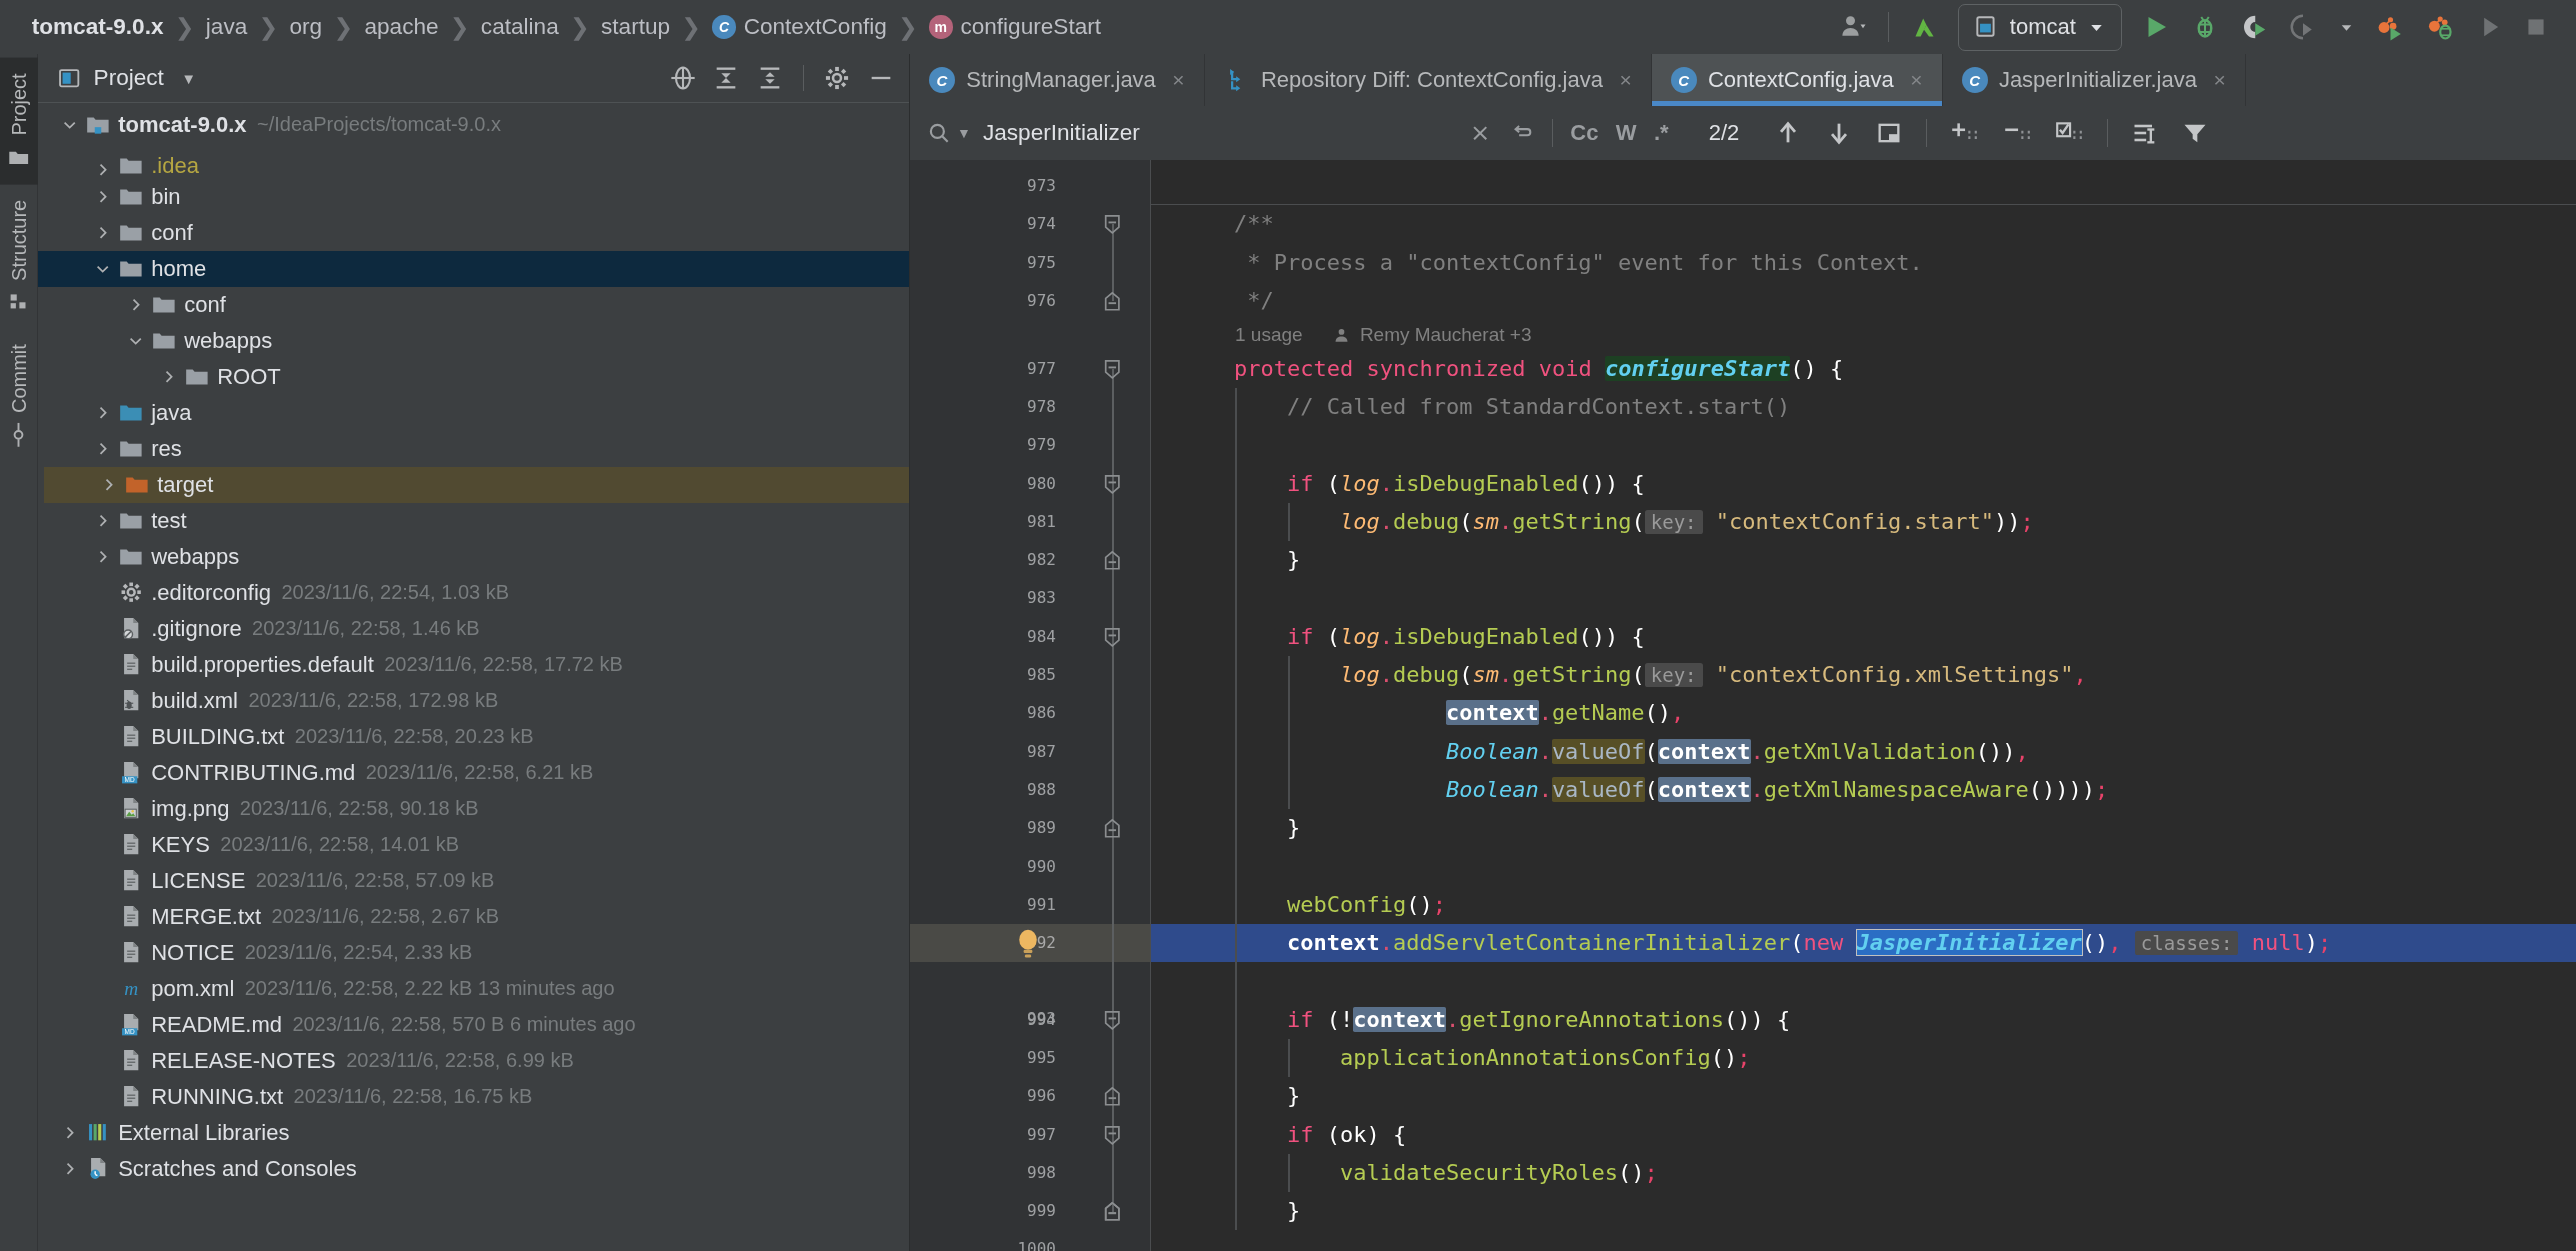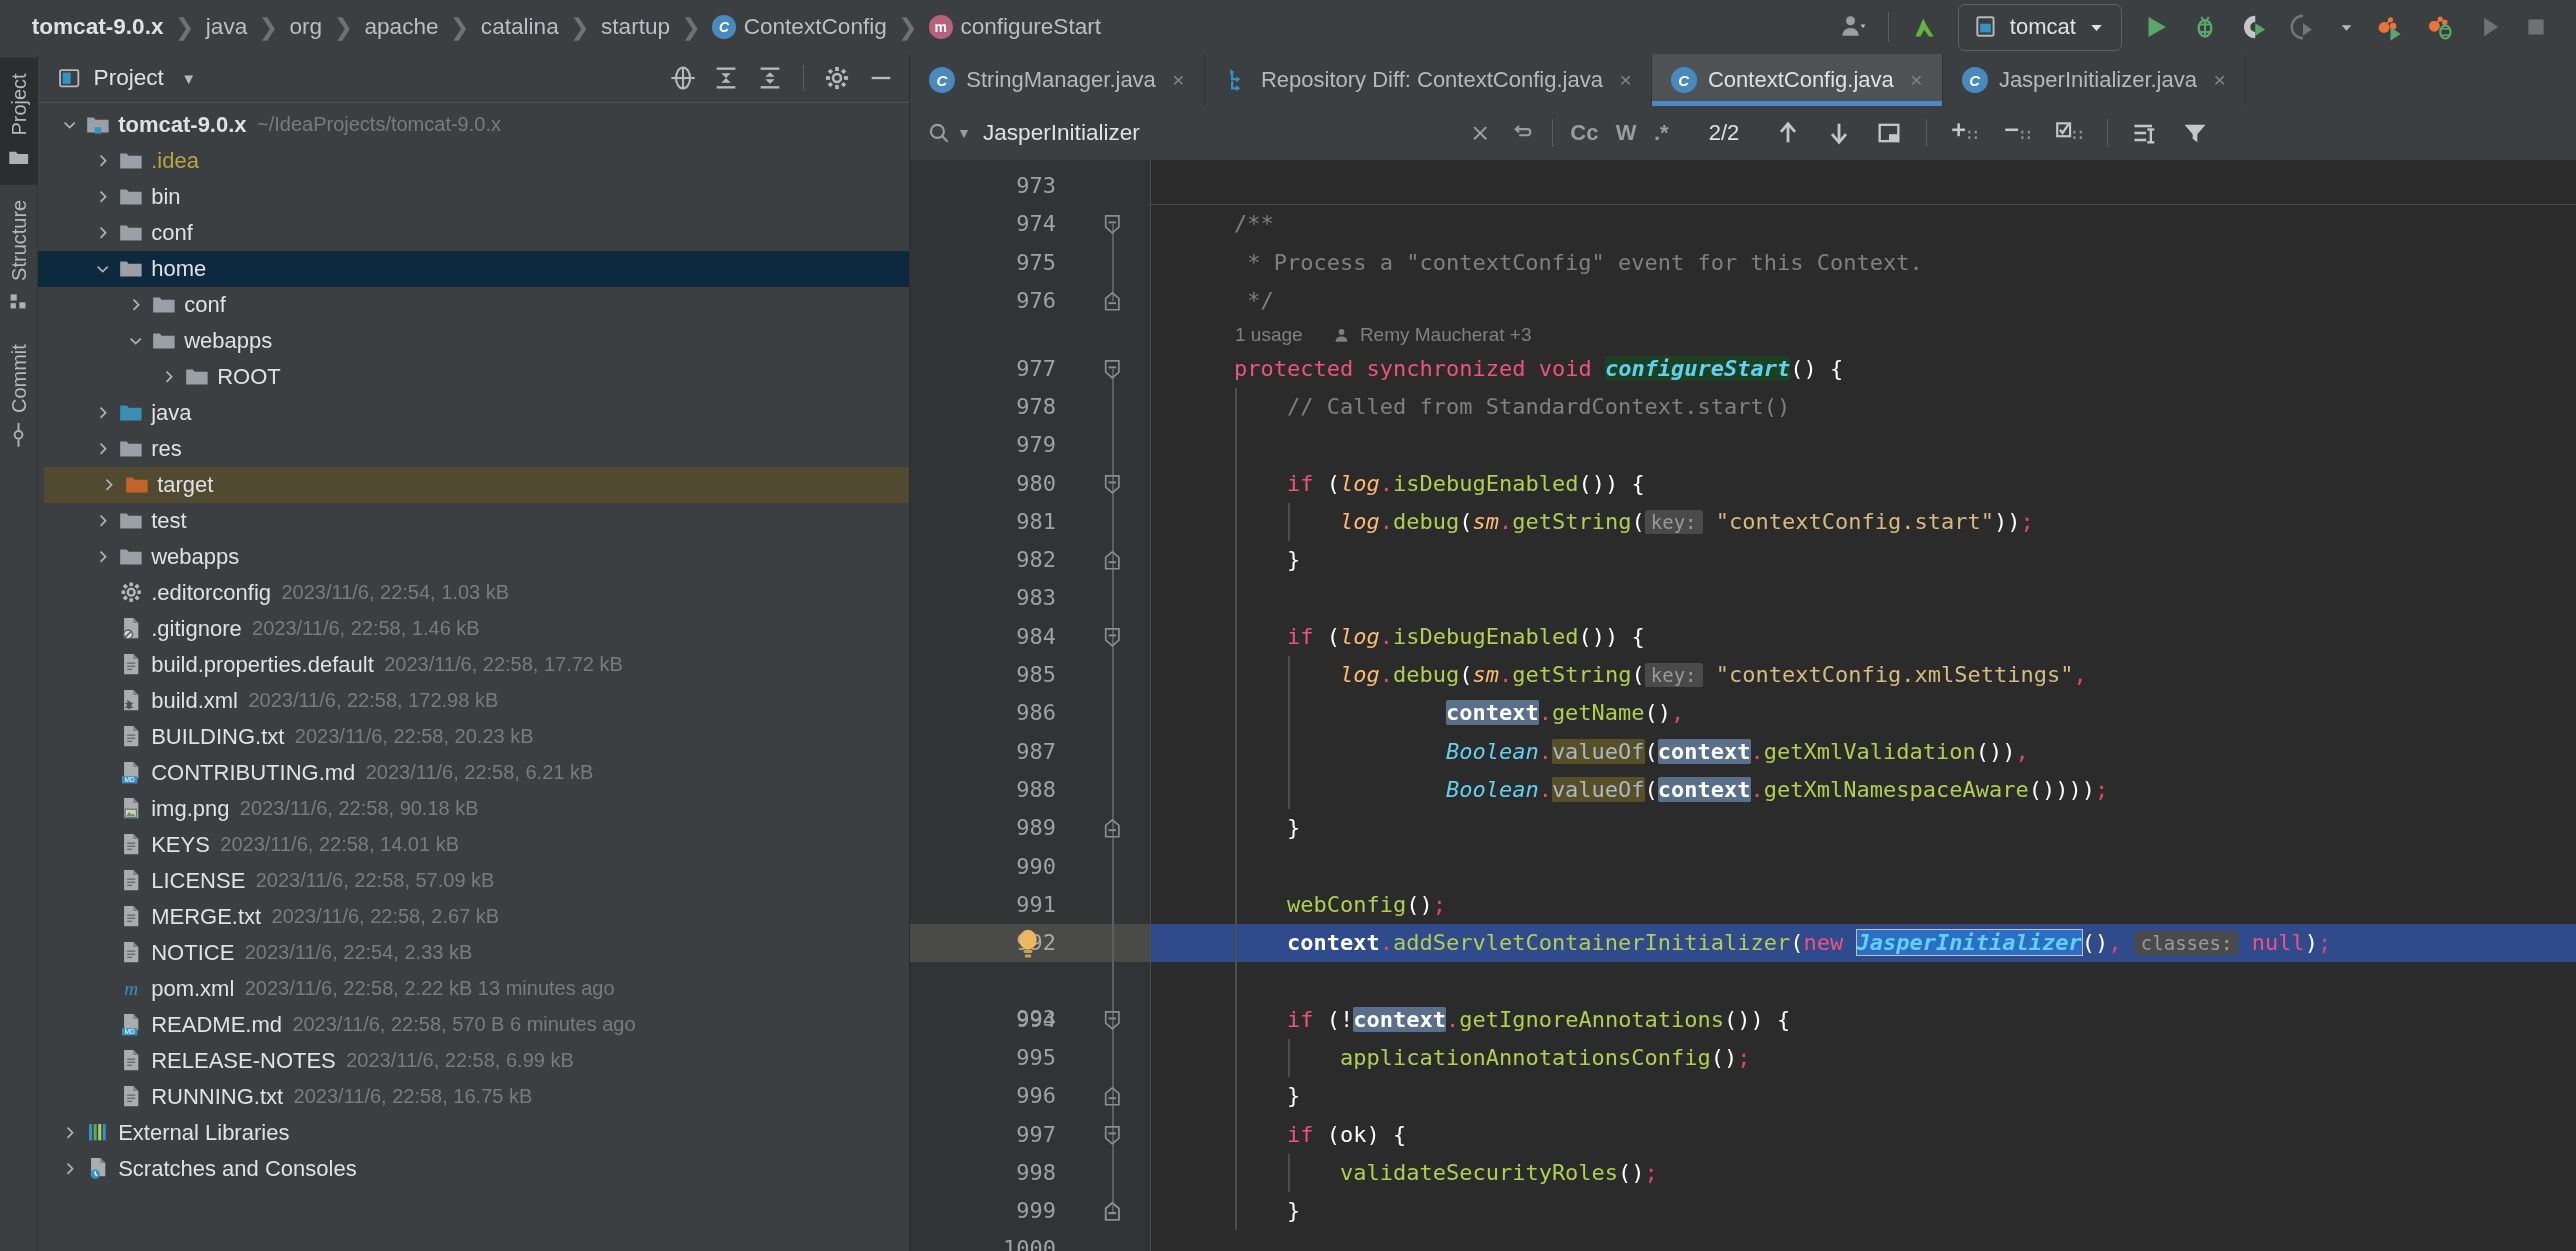--- a/index.html
+++ b/index.html
@@ -134,21 +134,21 @@
 
   .code-wrap { flex: 1 1 auto; display: flex; min-height: 0; background: #2b2b2b; position: relative; }
   .gutter {
     width: 165px; flex: 0 0 165px; background: #313335; position: relative;
     font-family: "DejaVu Sans Mono", monospace;
   }
   .gutter-fold { width: 75px; flex: 0 0 75px; background: #313335; position: relative; }
   .code-col { flex: 1 1 auto; position: relative; overflow: hidden; background: #2b2b2b; }
 
   .ln {
-    position: absolute; right: 19px; color: #9fa1a3; font-size: 22px;
+    position: absolute; right: 19px; color: #9fa1a3; font-size: 16px;
     font-family: "DejaVu Sans Mono", monospace; height: 38px; line-height: 38px;
   }
   .ln.cur { color: #a9a9a9; }
 
   .codeline {
     position: absolute; left: 0; height: 38px; line-height: 38px;
     font-family: "DejaVu Sans Mono", monospace; font-size: 22px;
     white-space: pre; color: #a9b7c6;
   }
   .hintline {
@@ -397,21 +397,21 @@
             </span>
             <span class="ficon">
               <svg width="26" height="26" viewBox="0 0 24 24">
                 <path d="M2 5 h6 l1.8 2.2 h12 V19 H2 Z" fill="#9aa0a6"></path>
                 <rect x="9" y="14" width="6" height="6" fill="#3592c4"></rect>
               </svg>
             </span>
             <span class="lbl bold">tomcat-9.0.x</span>
             <span class="meta">~/IdeaProjects/tomcat-9.0.x</span>
           </div>
-          <div class="row" style="padding-left: 52px;">
+          <div class="row" style="padding-left: 52px; align-items: flex-end;">
             <span class="arrow">
               <svg width="17.4" height="17.4" viewBox="0 0 24 24">
                 <path d="M9 5 L16 12 L9 19" fill="none" stroke="#aeb0b2" stroke-width="2.4"></path>
               </svg>
             </span>
             <span class="ficon">
               <svg width="26" height="26" viewBox="0 0 24 24">
                 <path d="M2 5 h6 l1.8 2.2 h12 V19 H2 Z" fill="#9aa0a6"></path>
               </svg>
             </span>

